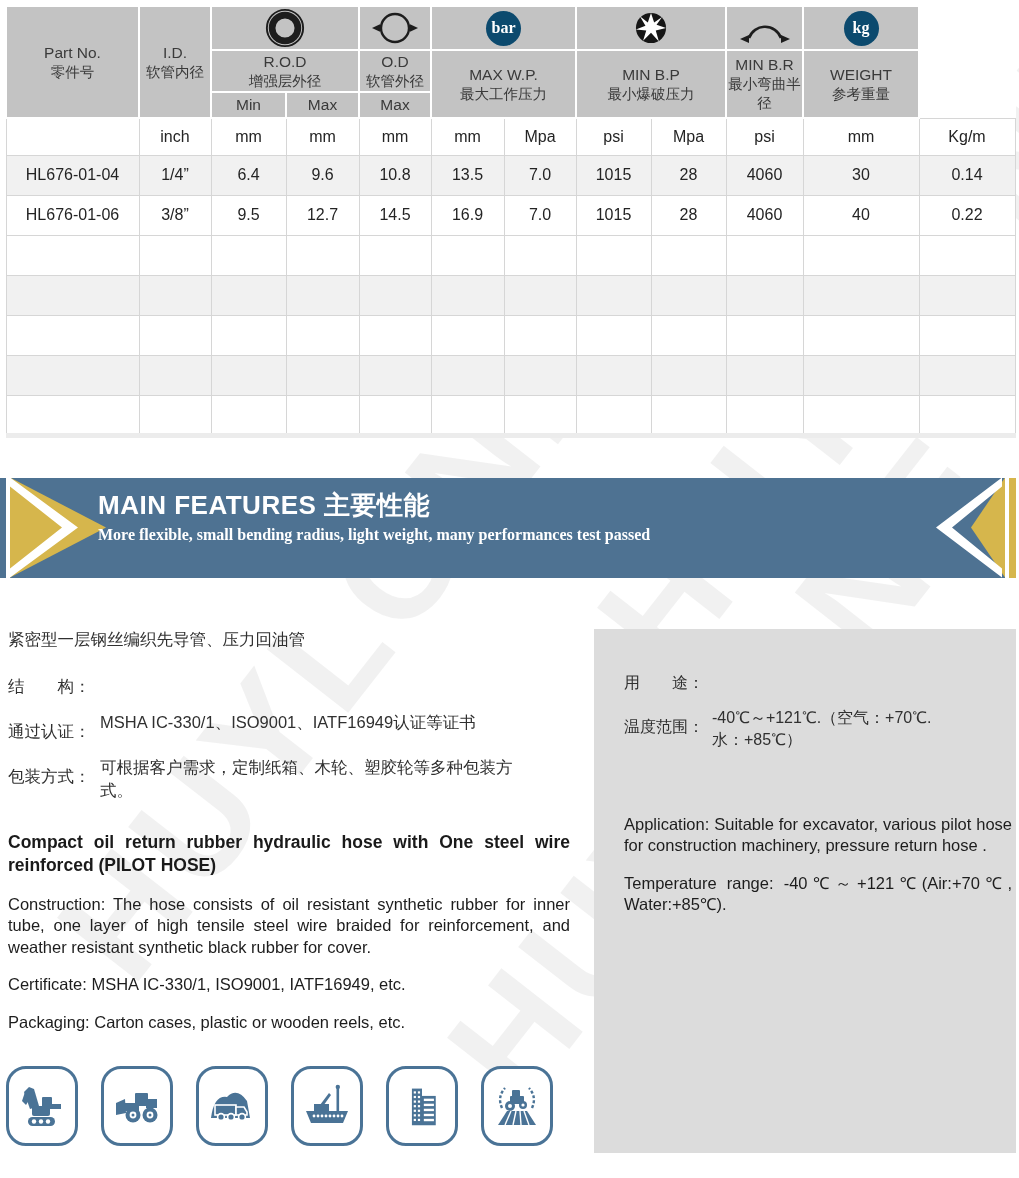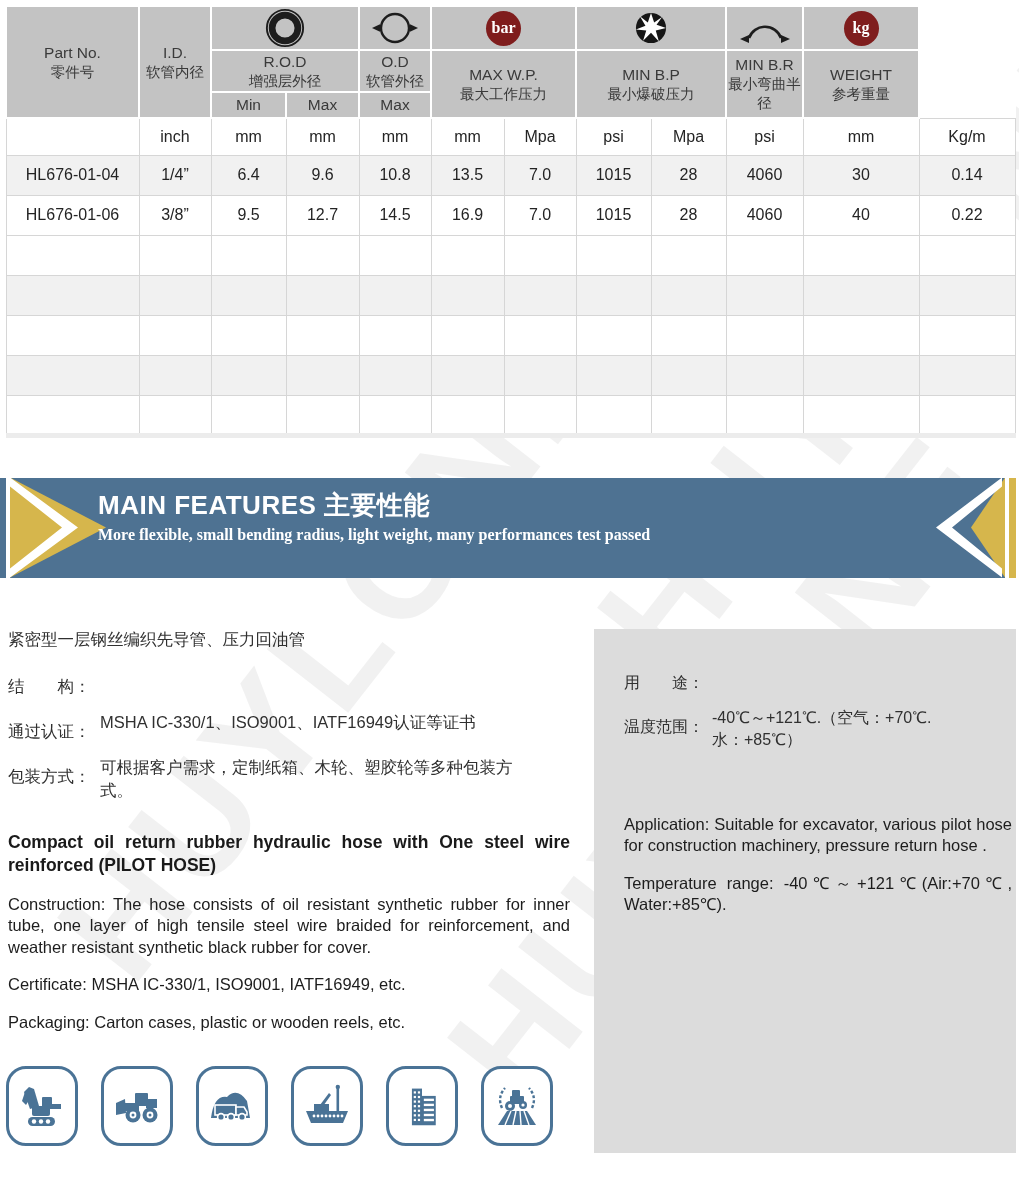--- a/index.html
+++ b/index.html
@@ -30,21 +30,21 @@
   tr.label-row th { height: 42px; }
   tr.minmax-row th { height: 26px; font-size: 15.5px; }
   .hdr-en { font-size: 15.5px; display: block; }
   .hdr-zh { font-size: 14.5px; display: block; }
   .spec td { border: 1px solid #d6d6d6; font-size: 16px; color: #242424; }
   tr.units td { height: 37px; }
   tr.data td, tr.empty td { height: 40px; }
   tr.alt td { background: #f1f1f1; text-align: center; }
   .badge {
     display: inline-flex; align-items: center; justify-content: center;
-    width: 35px; height: 35px; border-radius: 50%; background: #7f1d1d;
+    width: 35px; height: 35px; border-radius: 50%; background: #0c4a6e;
     color: #fff; font-family: "Liberation Serif", serif; font-weight: bold; font-size: 16px;
   }
   .hicon { display: block; margin: 0 auto; }
   
   .banner { position: relative; z-index: 1; margin-top: 40px; height: 100px; background: #fff; }
   .stripe-left  { position: absolute; left: 0; top: 0; bottom: 0; width: 6px; background: #4e7292; }
   .stripe-right { position: absolute; right: 3px; top: 0; bottom: 0; width: 7px; background: #d6b64c; }
   .banner-blue { position: absolute; left: 10px; right: 14px; top: 0; bottom: 0; background: #4e7292; }
   .gold-left {
     position: absolute; left: 0; top: 0; height: 100%; width: 96px; background: #d6b64c;

